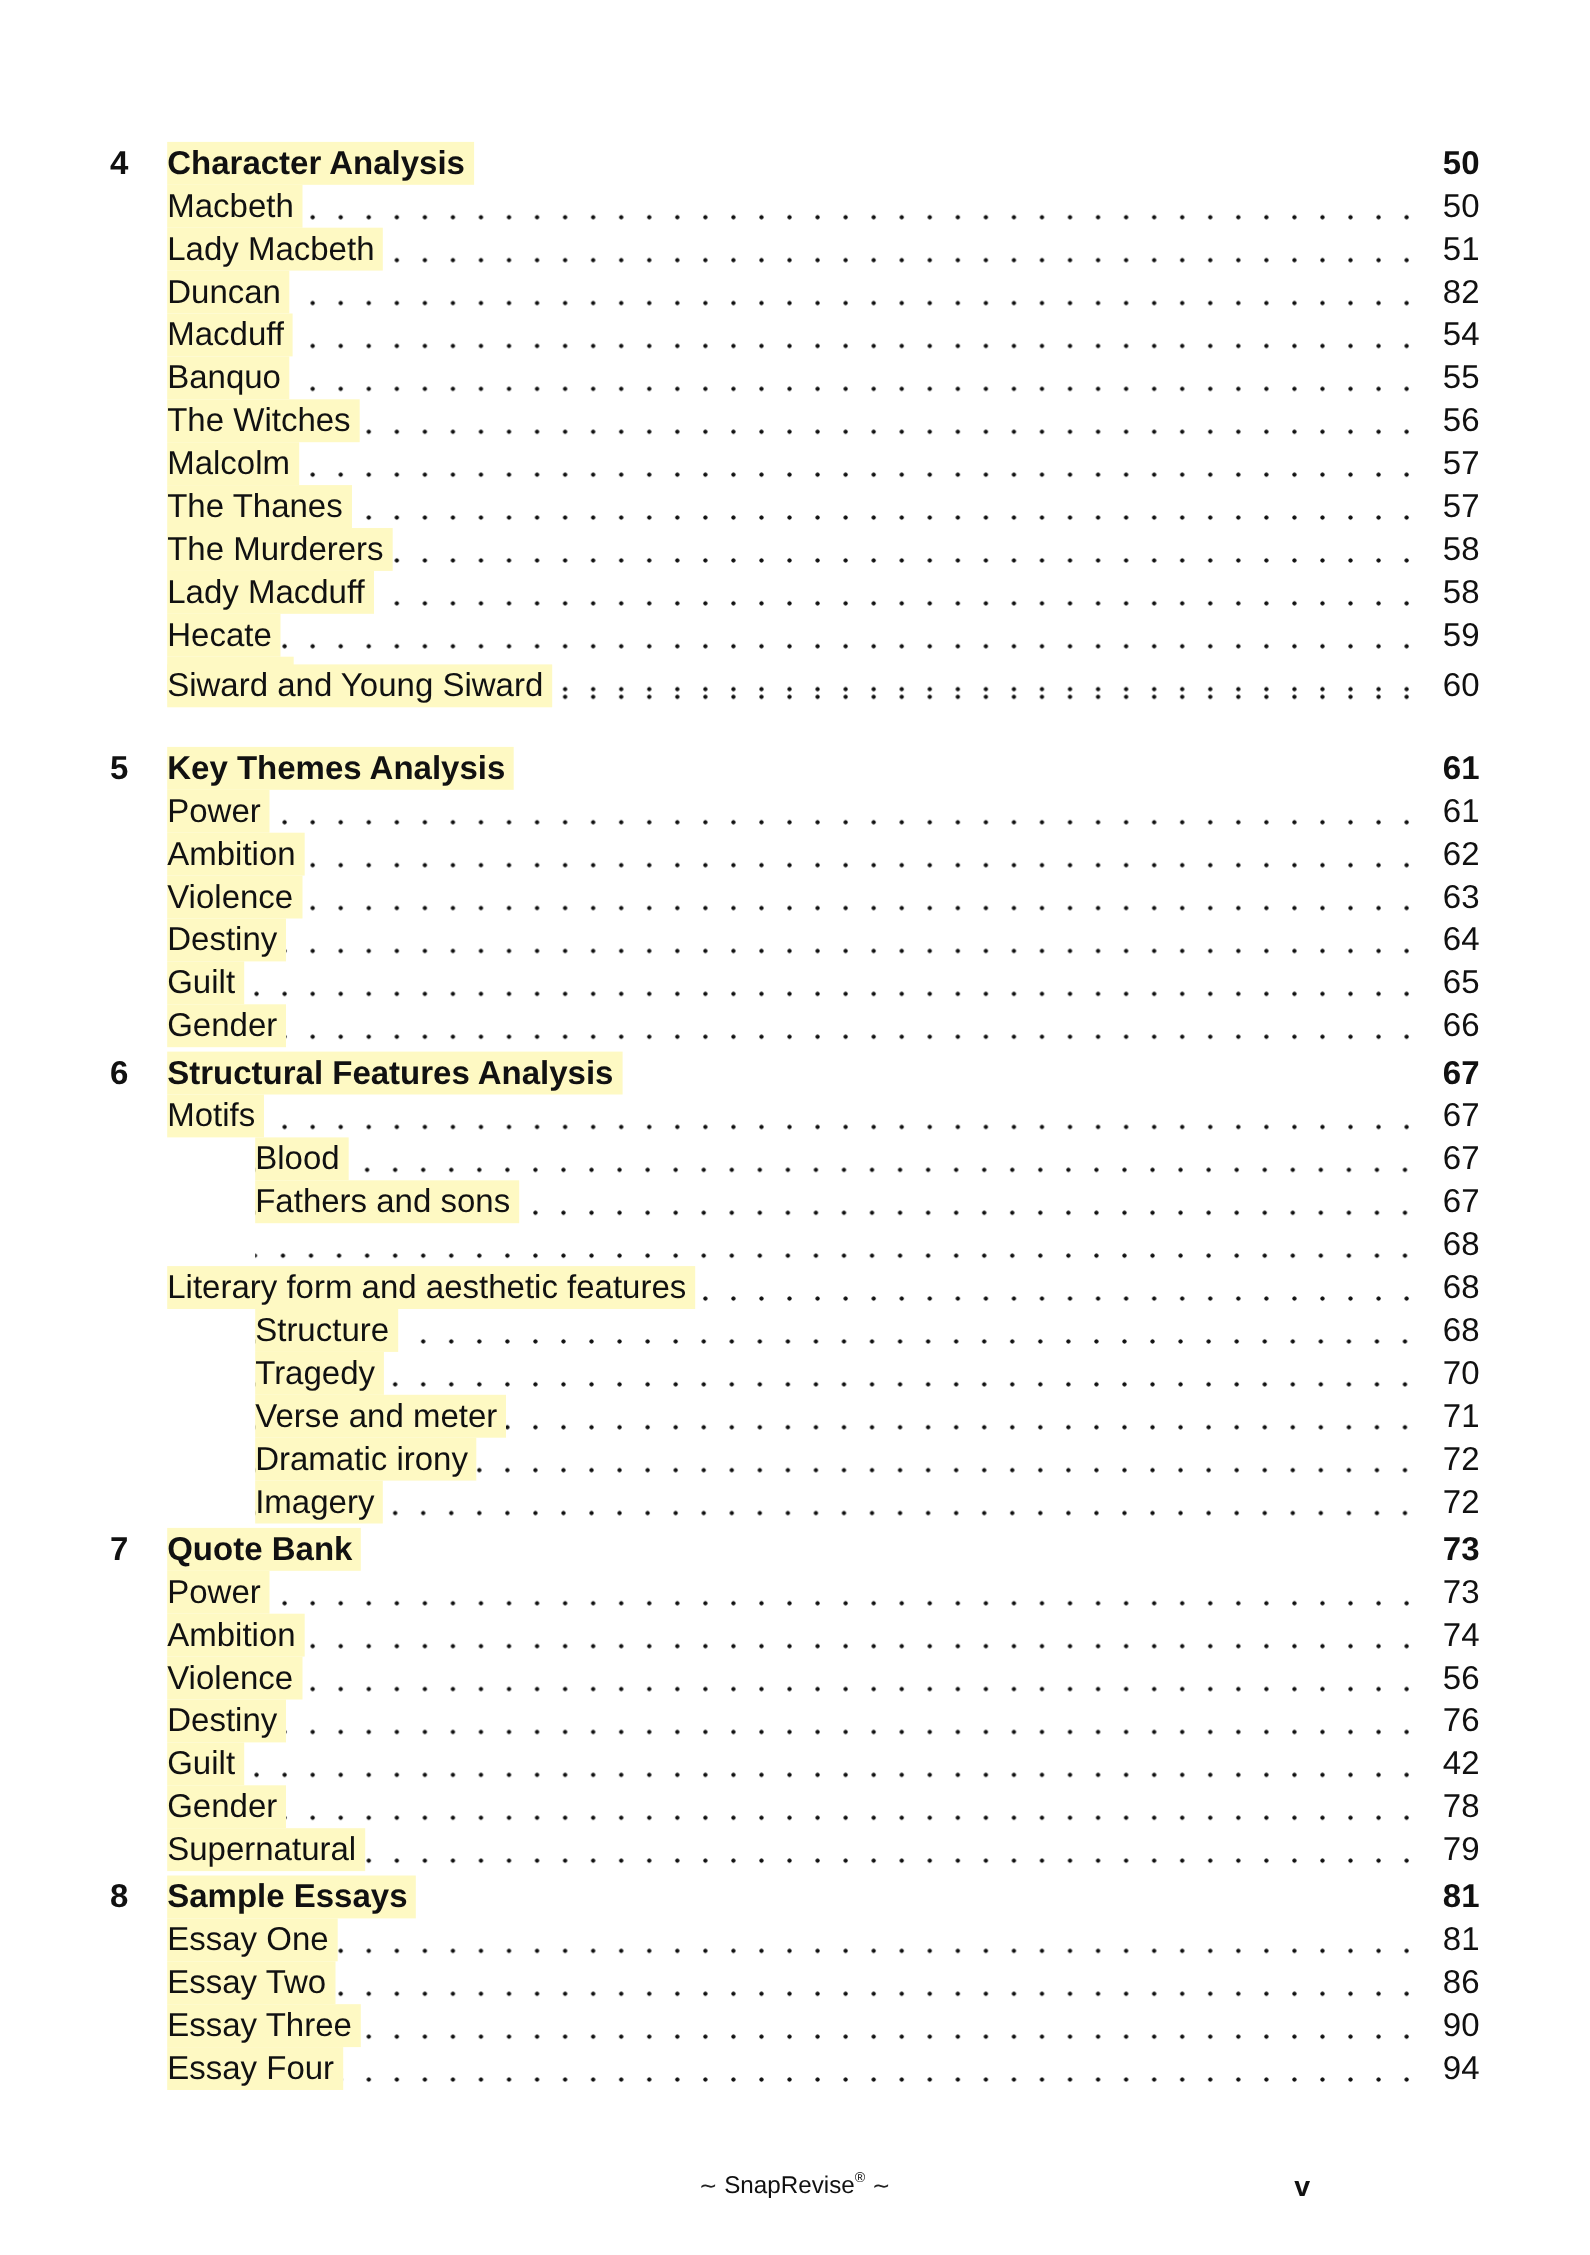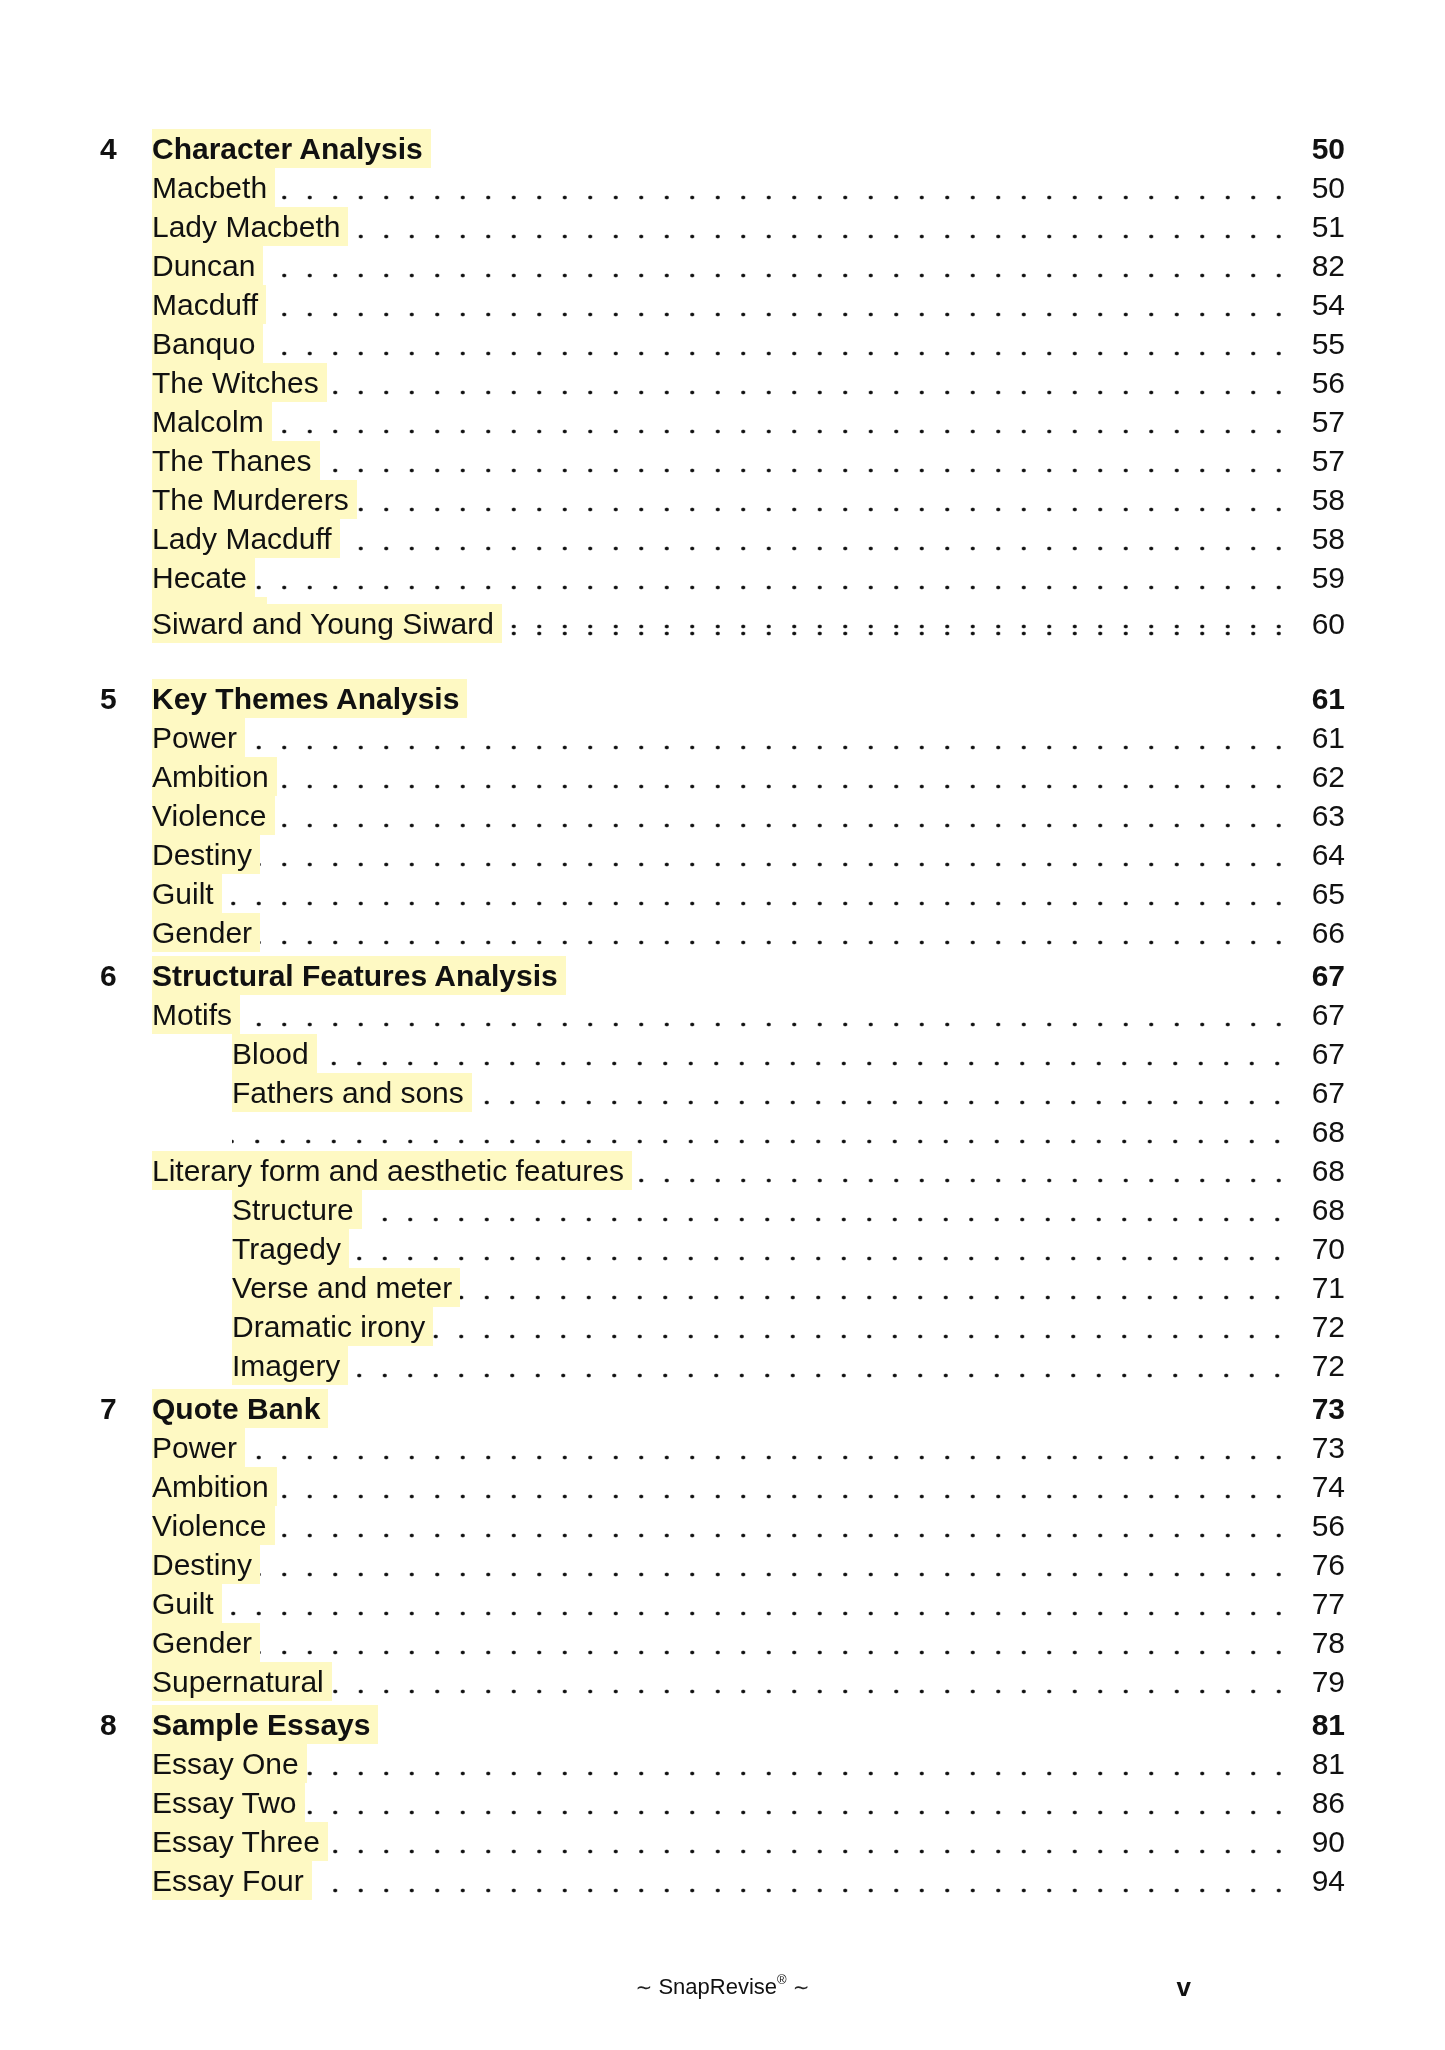--- a/index.html
+++ b/index.html
@@ -228,21 +228,21 @@
       <span class="page">56</span>
     </div>
     <div class="row l1" style="top: 1545px;">
       <span class="leader"></span>
       <span class="title">Destiny</span>
       <span class="page">76</span>
     </div>
     <div class="row l1" style="top: 1584px;">
       <span class="leader"></span>
       <span class="title">Guilt</span>
-      <span class="page">77</span>
+      <span class="page">42</span>
     </div>
     <div class="row l1" style="top: 1623px;">
       <span class="leader"></span>
       <span class="title">Gender</span>
       <span class="page">78</span>
     </div>
     <div class="row l1" style="top: 1662px;">
       <span class="leader"></span>
       <span class="title">Supernatural</span>
       <span class="page">79</span>

